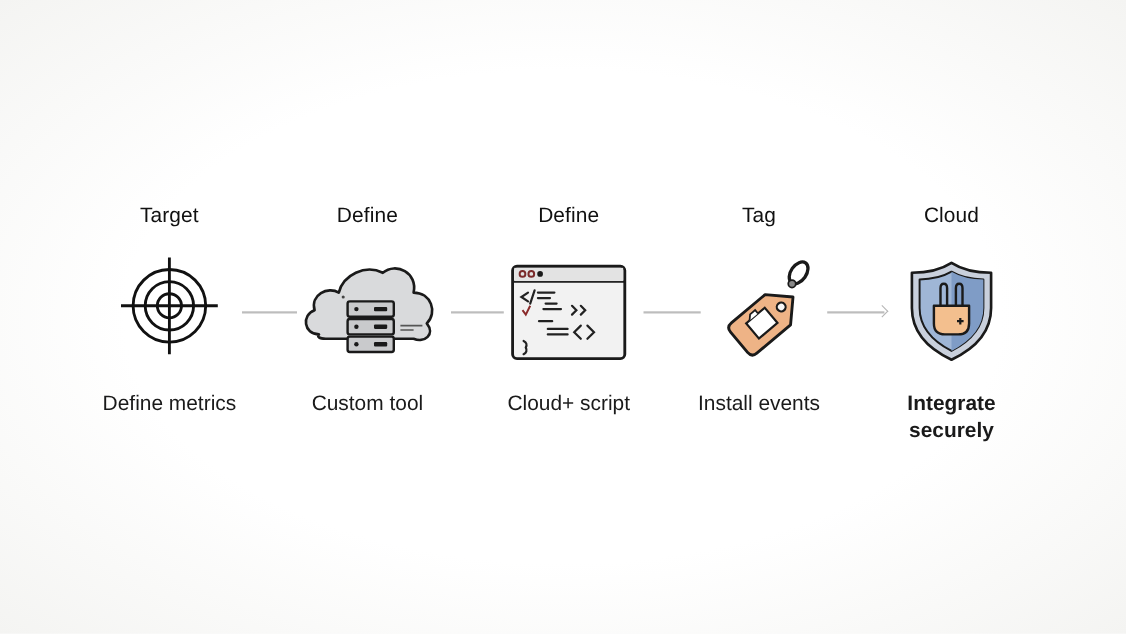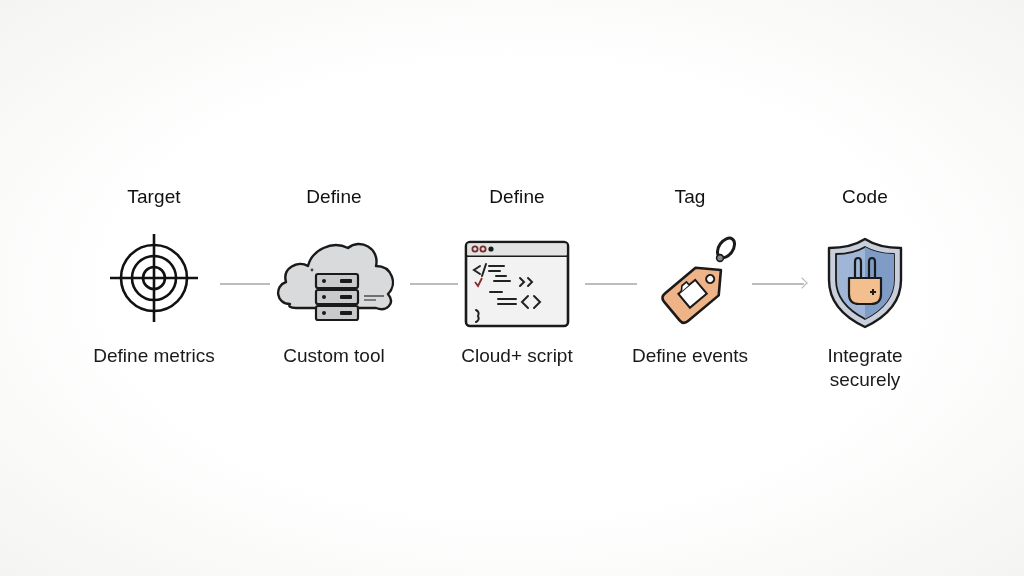--- a/index.html
+++ b/index.html
@@ -14,21 +14,21 @@
       position: absolute; left: 0; top: 0; width: 1024px; height: 576px;
       background: radial-gradient(ellipse at center, #ffffff 55%, #f4f4f2 100%);
     }
     .step { position: absolute; width: 180px; text-align: center; }
     .step-title {
       position: absolute; left: 0; width: 180px; top: 186px;
       font-size: 19px; font-weight: normal; letter-spacing: 0.1px;
     }
     .step-icon { position: absolute; top: 232px; left: 40px; width: 100px; height: 100px; }
     .step-caption {
-      position: absolute; left: 0; width: 180px; top: 344px;
+      position: absolute; left: 0; width: 180px; top: 356px;
       font-size: 19px; line-height: 24px; color: #1a1a1a;
     }
     .connector { position: absolute; top: 283px; height: 2px; background: #bdbdbd; }
     .arrowhead {
       position: absolute; right: -2px; top: -4px; width: 7px; height: 7px;
       border-top: 1.5px solid #b5b5b5; border-right: 1.5px solid #b5b5b5;
       transform: rotate(45deg);
     }
   </style>
 </head>
@@ -123,41 +123,41 @@
         <g transform="rotate(-40 50 55)">
           <path d="M22 40 L62 40 L80 58 L62 76 L22 76 Q16 76 16 70 L16 46 Q16 40 22 40 Z" fill="#eeb386" stroke="#1a1a1a" stroke-width="2.6" stroke-linejoin="round"></path>
           <circle cx="66" cy="58" r="4" fill="#f7f7f7" stroke="#1a1a1a" stroke-width="2"></circle>
           <rect x="32" y="49" width="22" height="18" fill="#fff" stroke="#1a1a1a" stroke-width="2"></rect>
           <path d="M36 49 L40 45 L46 45 L46 49" fill="#fff" stroke="#1a1a1a" stroke-width="1.6"></path>
         </g>
         <ellipse cx="80" cy="16" rx="7" ry="11" transform="rotate(35 80 16)" fill="none" stroke="#1a1a1a" stroke-width="3"></ellipse>
         <circle cx="74" cy="26" r="3.4" fill="#888" stroke="#1a1a1a" stroke-width="1.6"></circle>
       </svg>
     </div>
-    <div class="step-caption">Define events</div>
+    <div class="step-caption">Install events</div>
   </div>
 
   <div class="connector" style="left:752px; width:52px; height:1.5px;">
     <span class="arrowhead"></span>
   </div>
 
   <div class="step" style="left:775px;">
-    <div class="step-title">Code</div>
+    <div class="step-title">Cloud</div>
     <div class="step-icon" style="left:50px; width:80px; top:236px; height:94px;">
       <svg width="80" height="94" viewBox="0 0 80 94">
         <path d="M40 3 Q54 12 76 12 L76 44 Q76 74 40 91 Q4 74 4 44 L4 12 Q26 12 40 3 Z" fill="#c9d0dc" stroke="#1a1a1a" stroke-width="2.4" stroke-linejoin="round"></path>
         <path d="M40 11 Q52 18 69 18 L69 44 Q69 68 40 83 Q11 68 11 44 L11 18 Q28 18 40 11 Z" fill="#9fb6d6" stroke="#1a1a1a" stroke-width="1.8" stroke-linejoin="round"></path>
         <path d="M40 11 Q52 18 69 18 L69 44 Q69 68 40 83 Z" fill="#7f9cc6"></path>
         <g stroke="#1a1a1a" stroke-width="2.2" fill="none">
           <path d="M30 42 L30 26 Q30 22 33 22 Q36 22 36 26 L36 42"></path>
           <path d="M44 42 L44 26 Q44 22 47 22 Q50 22 50 26 L50 42"></path>
         </g>
         <path d="M24 42 L56 42 L56 58 Q56 68 46 68 L34 68 Q24 68 24 58 Z" fill="#f3bf8e" stroke="#1a1a1a" stroke-width="2.2" stroke-linejoin="round"></path>
         <g stroke="#1a1a1a" stroke-width="2">
           <line x1="45" y1="56" x2="51" y2="56"></line>
           <line x1="48" y1="53" x2="48" y2="59"></line>
         </g>
       </svg>
     </div>
-    <div class="step-caption" style="width:180px; padding:0 45px; box-sizing:border-box;">Integrate securely</div>
+    <div class="step-caption" style="width:180px; padding:0 45px; box-sizing:border-box;font-weight:bold;">Integrate securely</div>
   </div>
 
 </div>
 
 </body></html>

